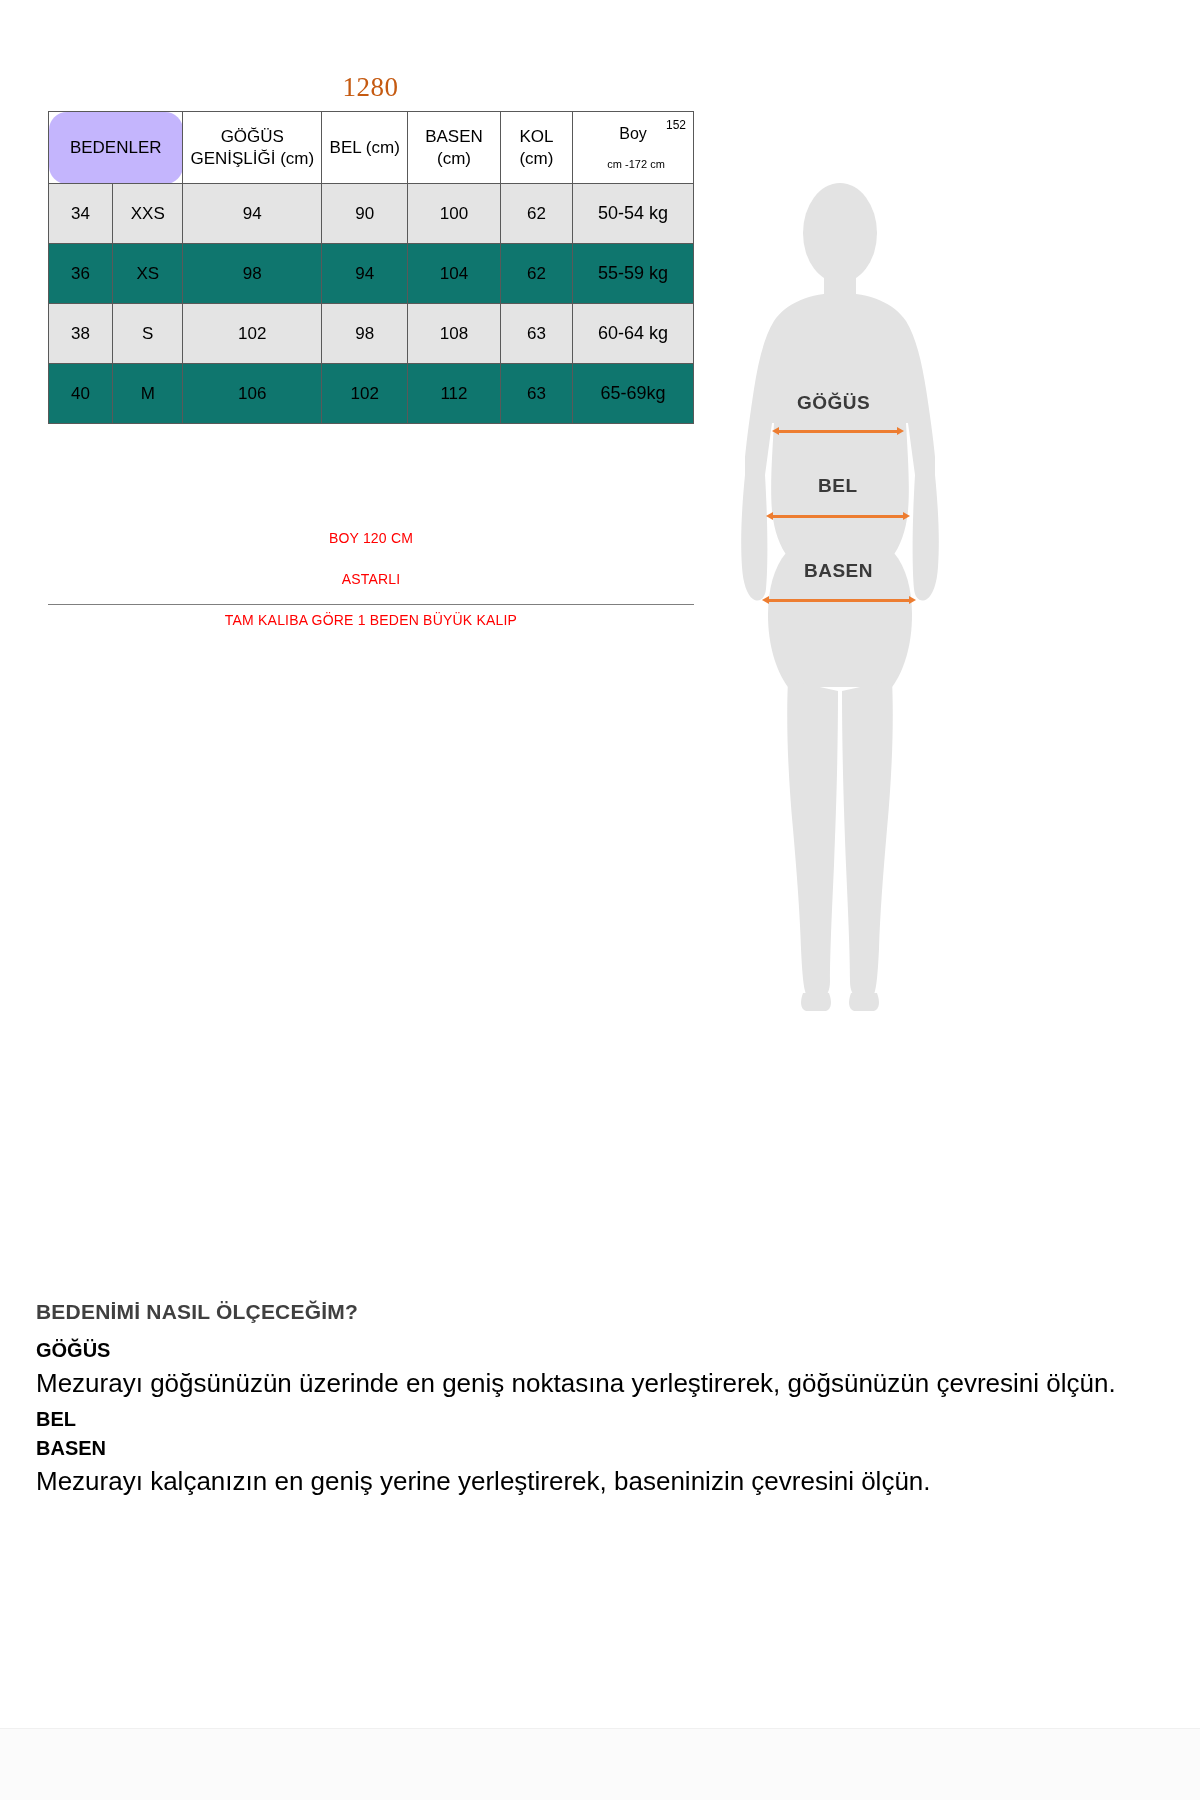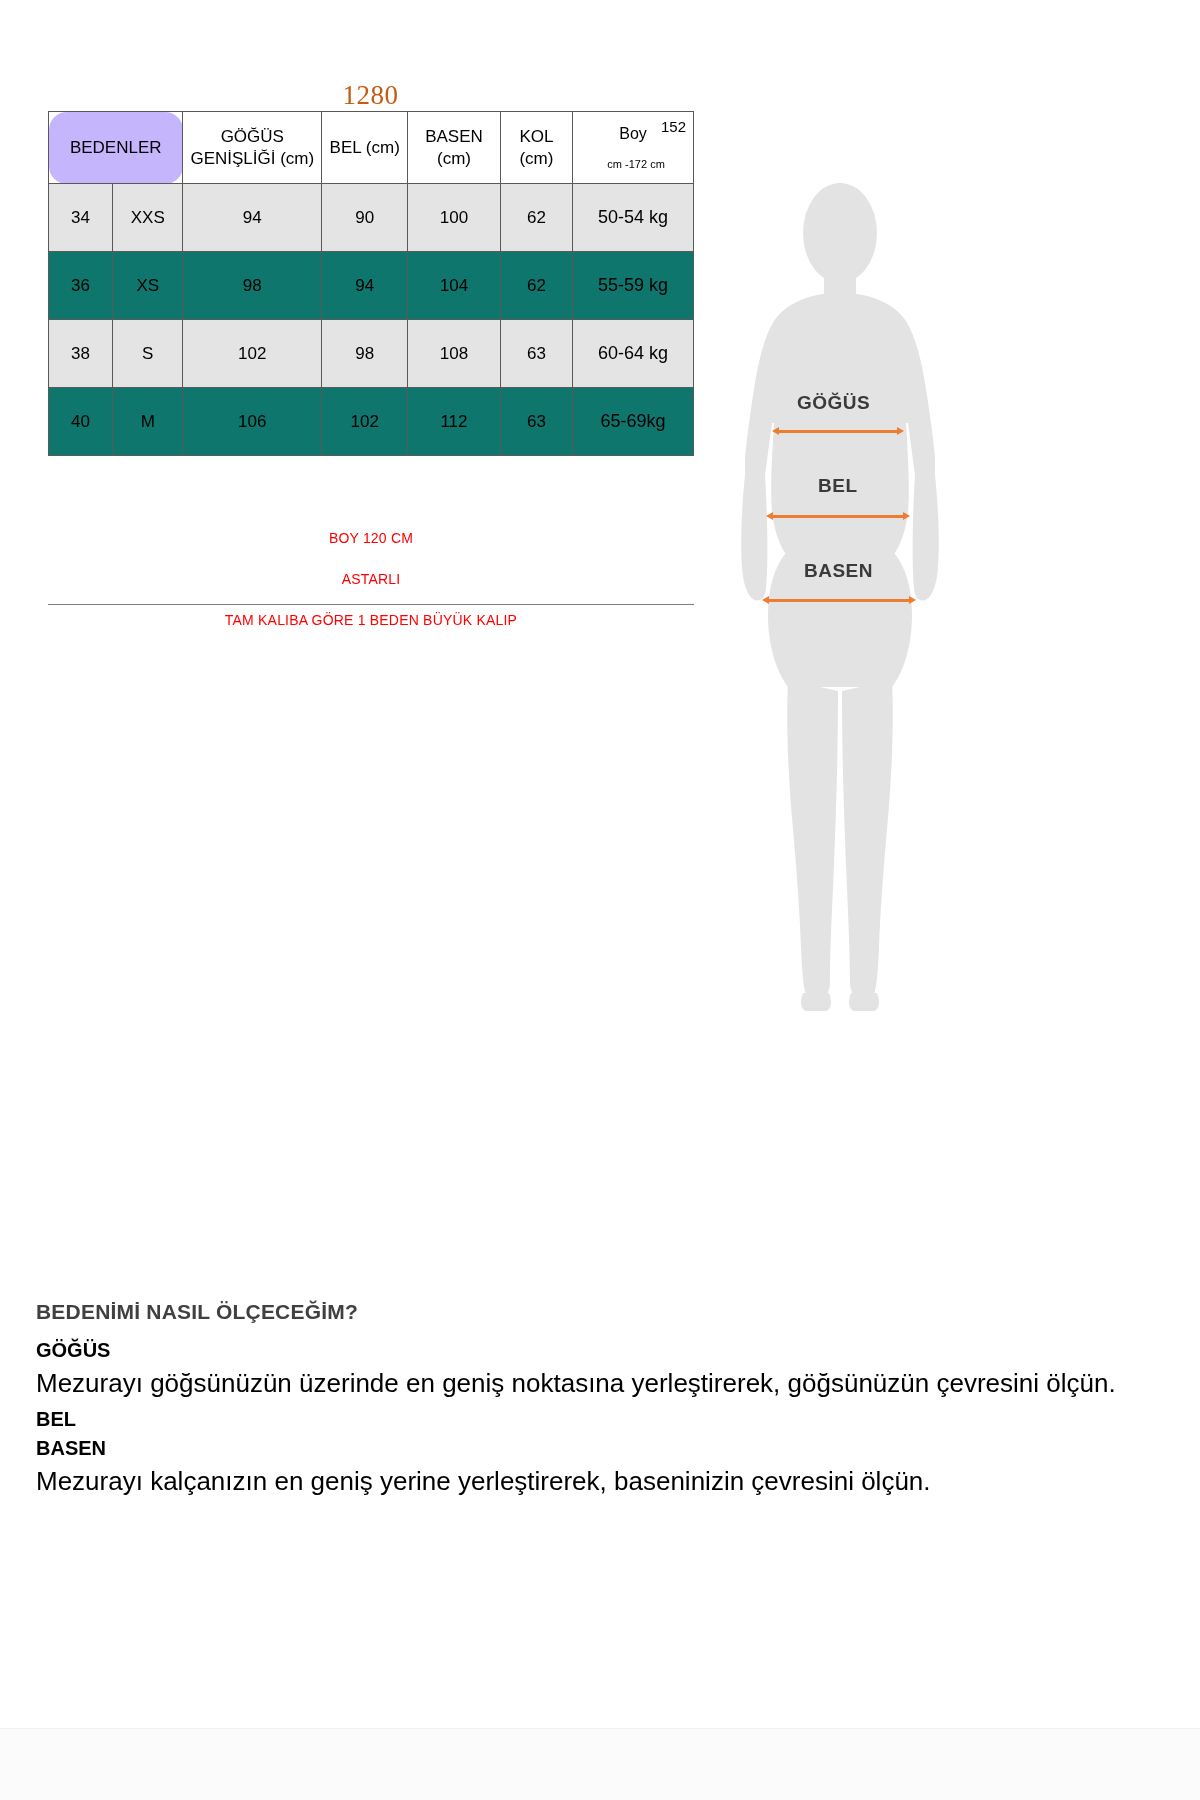--- a/index.html
+++ b/index.html
@@ -23,21 +23,21 @@
     position: absolute;
     left: 0; top: 0;
     width: 1200px;
     height: 1100px;
   }
 
   
   #code-number {
     position: absolute;
     left: 48px;
-    top: 80px;
+    top: 72px;
     width: 645px;
     text-align: center;
     font-family: "Liberation Serif", serif;
     font-size: 27px;
     color: #c55a11;
     letter-spacing: 0.5px;
   }
 
   
   #size-table-wrap {
@@ -86,31 +86,31 @@
   }
   .boy-line1 {
     display: block;
     font-size: 16px;
     line-height: 1.1;
   }
   .boy-152 {
     position: absolute;
     right: 7px;
     top: 6px;
-    font-size: 15px;
+    font-size: 12px;
   }
   .boy-line2 {
     display: block;
     font-size: 11px;
     margin-top: 16px;
     padding-left: 6px;
     line-height: 1.1;
   }
 
-  tbody tr { height: 68px; }
+  tbody tr { height: 60px; }
   tbody tr.stripe td { background: #e4e4e4; }
   tbody tr.plain td { background: #0f766e; }
   tbody td { font-size: 19px; }
   tbody td.weight-cell { font-size: 18px; }
 
   
   .red-note {
     position: absolute;
     width: 646px;
     left: 48px;

